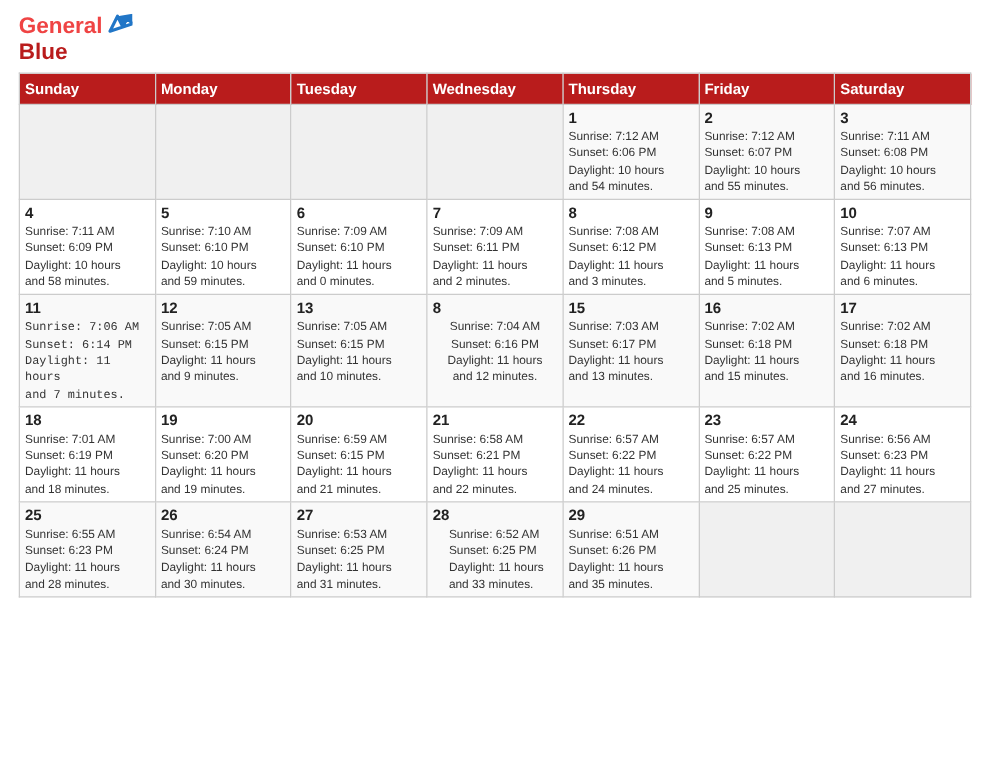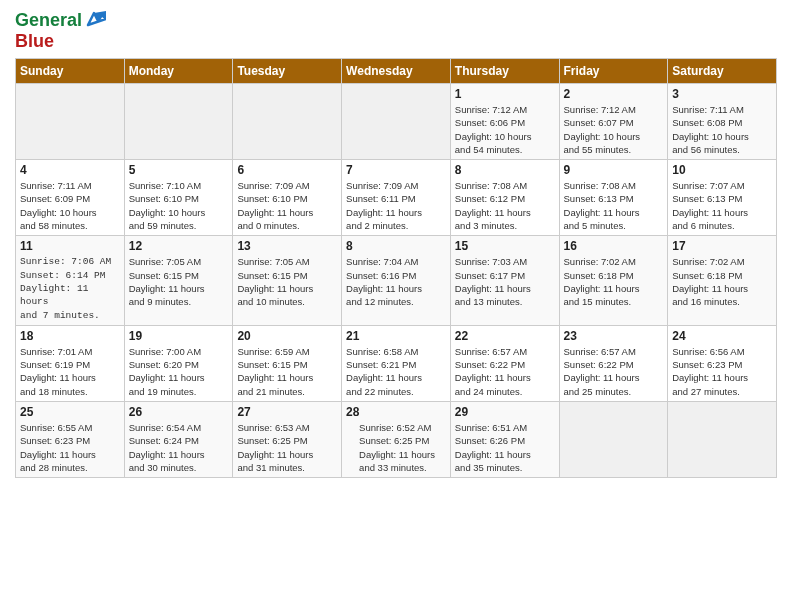--- a/index.html
+++ b/index.html
@@ -36,21 +36,21 @@
       font-size: 14px;
       color: #333;
       font-weight: bold;
     }
     .calendar {
       width: 100%;
       border-collapse: collapse;
       margin-top: 6px;
     }
     .calendar th {
-      background: #a16207;
+      background: #b91c1c;
       color: #fff;
       font-size: 12px;
       font-weight: bold;
       padding: 5px 4px;
       text-align: left;
       border: 1px solid #ccc;
     }
     .calendar td {
       border: 1px solid #ccc;
       vertical-align: top;
@@ -79,21 +79,21 @@
       color: #333;
       line-height: 1.4;
     }
     .empty-cell {
       background: #f0f0f0 !important;
     }
     .logo-row {
       display: flex;
       align-items: center;
     }
-    .logo-g { color: #15803d; font-size: 18px; font-weight: bold; }
+    .logo-g { color: #ef4444; font-size: 18px; font-weight: bold; }
     .logo-line2 { color: #b91c1c; font-size: 18px; font-weight: bold; }
   </style>
 </head>
 <body>
 
 <div class="header">
   <div class="logo">
     <div class="logo-row">
       <span class="logo-g">General</span>
       <svg width="22" height="18" viewBox="0 0 22 18" style="margin-left:2px;margin-top:-2px;">
@@ -219,21 +219,21 @@
         </td>
         <td>
           <span class="day-num">13</span>
           <div class="day-info" style="white-space: pre-line;">Sunrise: 7:05 AM
 Sunset: 6:15 PM
 Daylight: 11 hours
 and 10 minutes.</div>
         </td>
         <td>
           <span class="day-num">8</span>
-          <div class="day-info" style="white-space: pre-line;">Sunrise: 7:04 AM
+          <div class="day-info" style="white-space: pre-line; text-align: center;">Sunrise: 7:04 AM
 Sunset: 6:16 PM
 Daylight: 11 hours
 and 12 minutes.</div>
         </td>
         <td>
           <span class="day-num">15</span>
           <div class="day-info" style="white-space: pre-line;">Sunrise: 7:03 AM
 Sunset: 6:17 PM
 Daylight: 11 hours
 and 13 minutes.</div>

